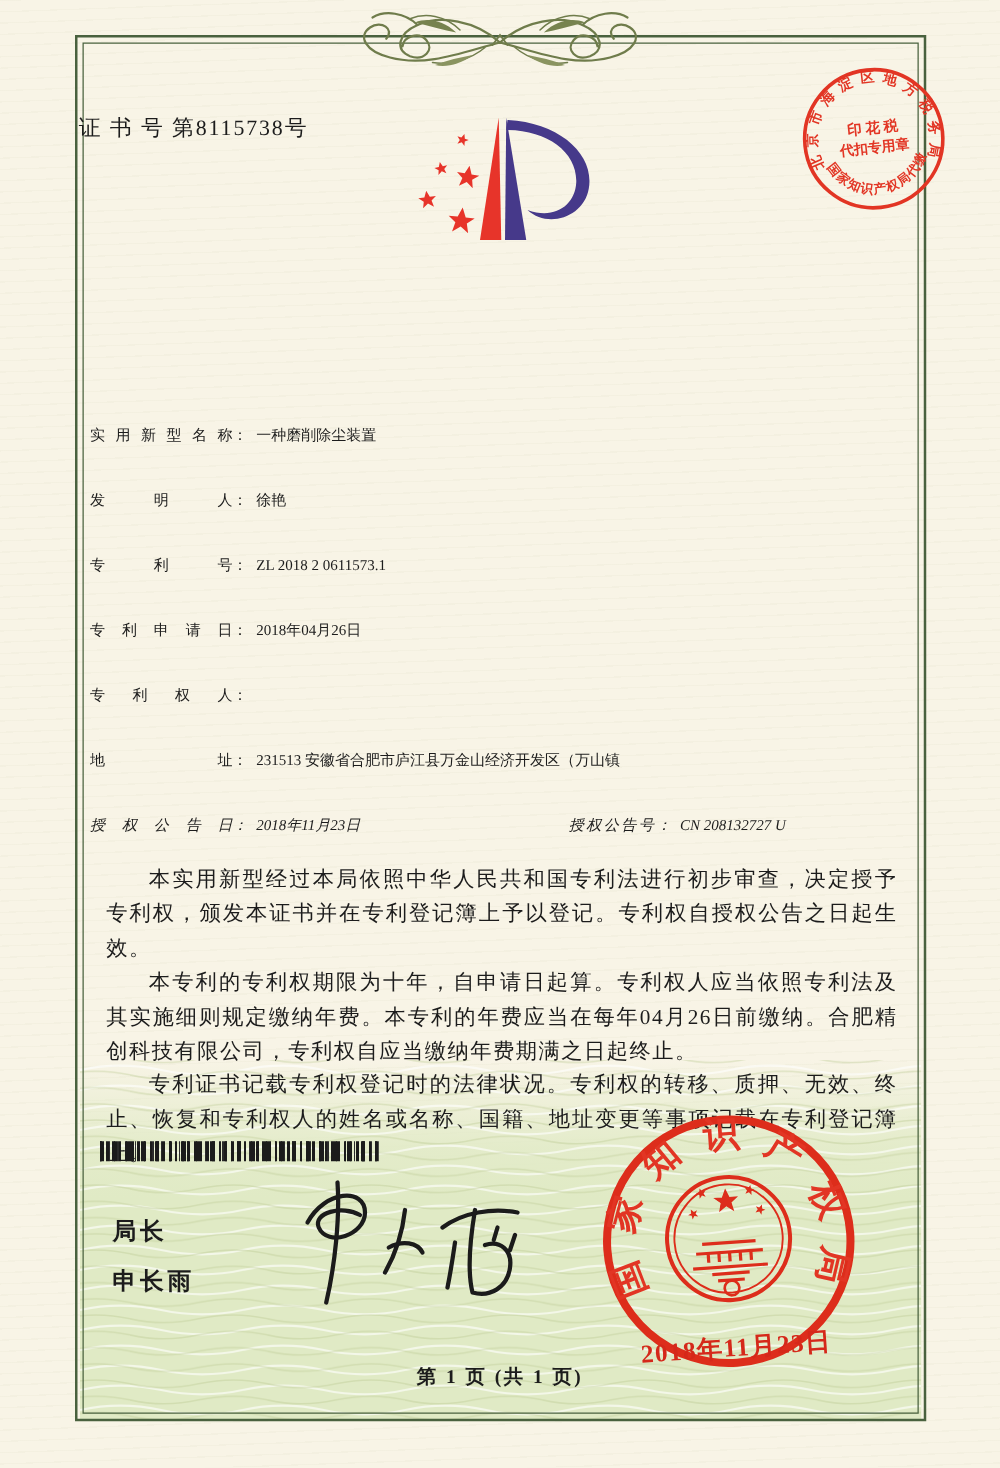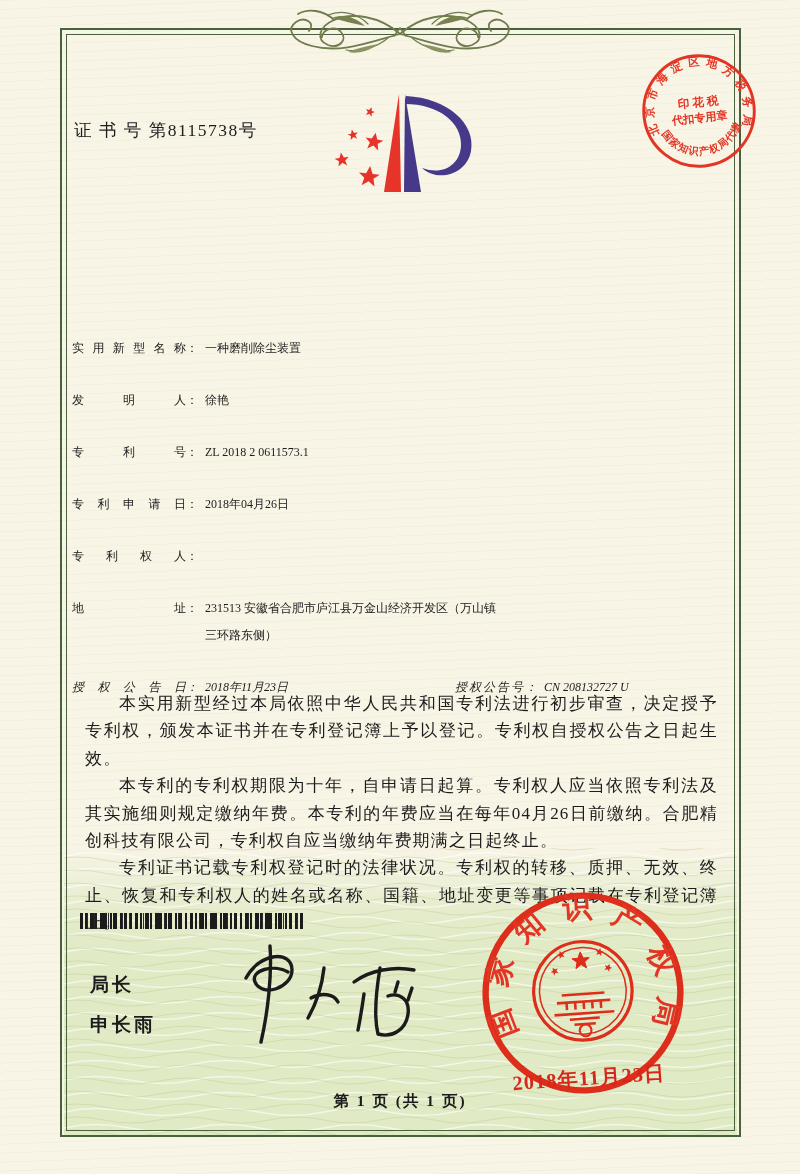--- a/index.html
+++ b/index.html
@@ -40,21 +40,21 @@
     z-index:2;
   }
   .frame-inner{
     position:absolute;inset:4px;
     border:1px solid var(--border-green);
   }
   .content{position:absolute;inset:0;z-index:3;}
 
   .flourish{position:absolute;left:268px;top:4px;width:264px;height:58px;z-index:4;}
 
-  .cert-no{position:absolute;left:74px;top:90px;font-size:17.5px;letter-spacing:1.5px;margin-top:28px;}
+  .cert-no{position:absolute;left:63px;top:90px;font-size:17.5px;letter-spacing:1.5px;}
 
   .logo{position:absolute;left:302px;top:80px;width:200px;height:126px;}
 
   .title{
     position:absolute;left:0;top:214px;width:100%;
     text-align:center;font-size:41px;font-weight:bold;letter-spacing:10px;
   }
 
   .fields{position:absolute;left:72px;top:335px;width:605px;font-size:12px;}
   .field-row{display:flex;margin-bottom:25px;line-height:27px;}
@@ -218,21 +218,20 @@
     </div>
     <div class="field-row">
       <span class="field-label">专利权人</span>
         <span class="field-colon">：</span>
     </div>
     <div class="field-row">
       <span class="field-label">地址</span>
         <span class="field-colon">：</span>
       <span class="field-value-block">
         <div>231513 安徽省合肥市庐江县万金山经济开发区（万山镇</div>
-        <div>三环路东侧）</div>
       </span>
     </div>
     <div class="field-row grant-row">
       <span class="field-label">授权公告日</span>
         <span class="field-colon">：</span>
       <span class="field-value">2018年11月23日</span>
       <span class="grant-right">
         <span class="field-label">授权公告号</span>
           <span class="field-colon">：</span>
         <span class="field-value">CN 208132727 U</span>

